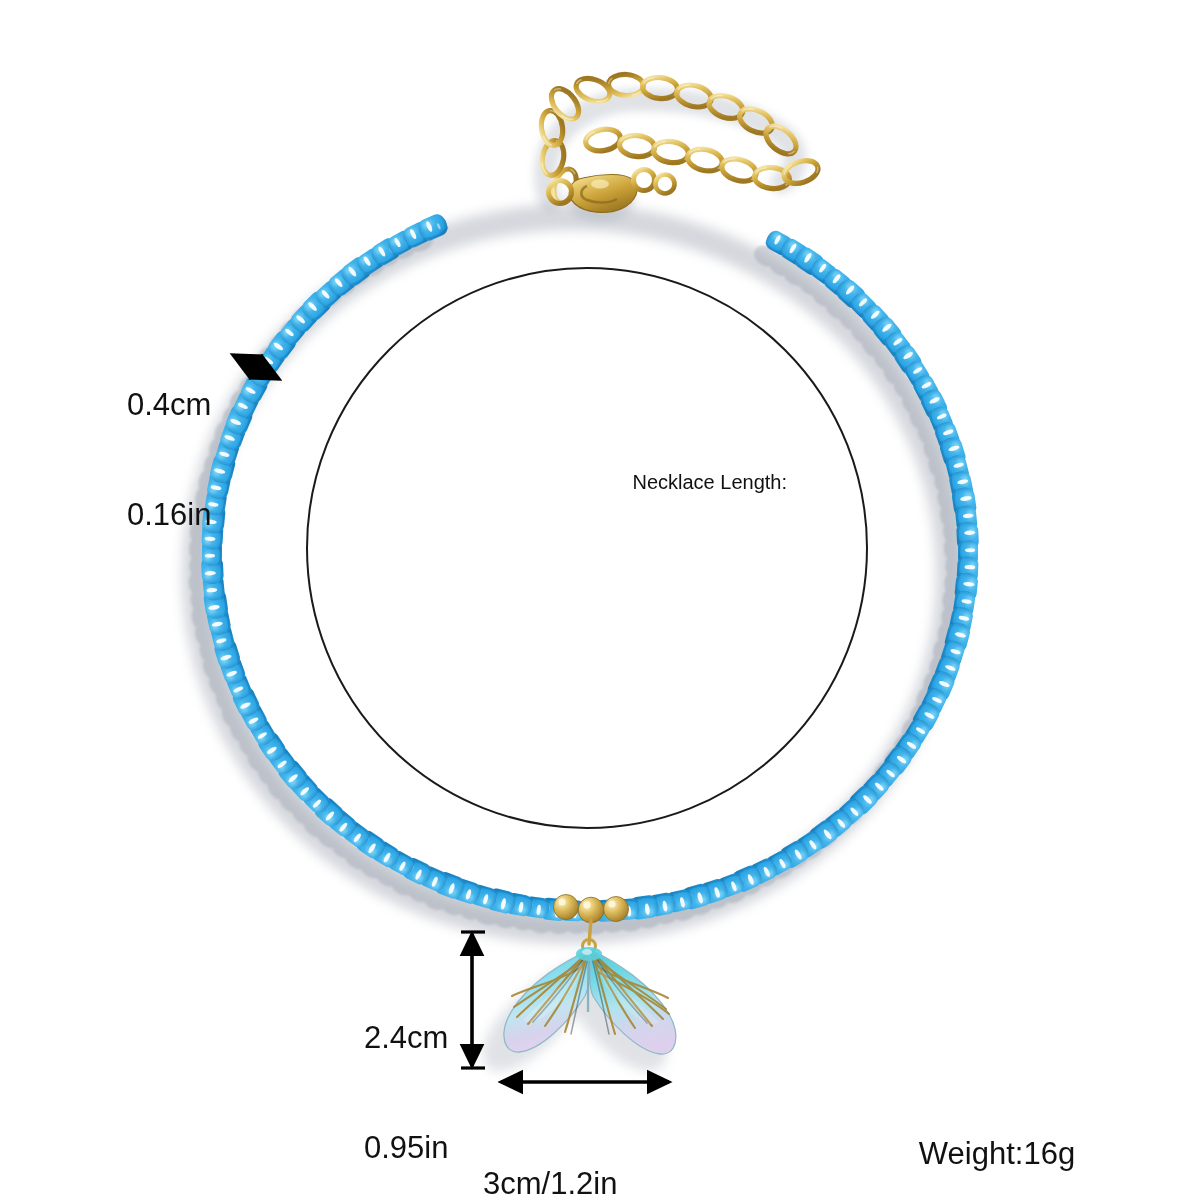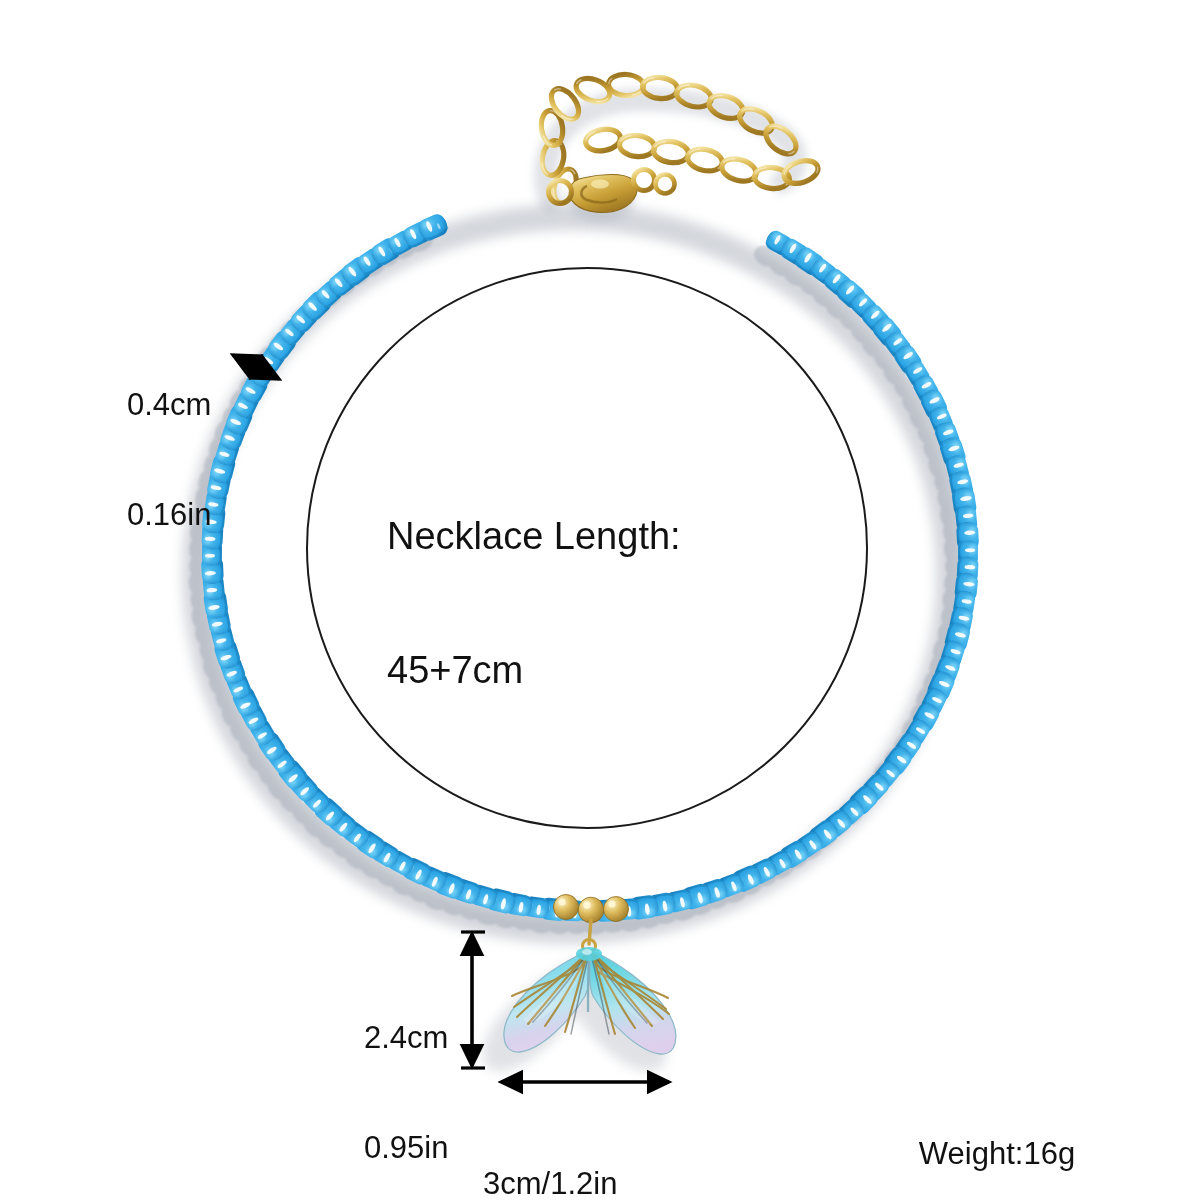--- a/index.html
+++ b/index.html
@@ -36,22 +36,22 @@
   #bead-width-label {
     left: 110px;
     top: 314px;
     font-size: 31px;
     text-align: left;
   }
   #length-label {
     left: 370px;
     top: 424px;
     width: 400px;
-    font-size: 38px;
-    text-align: left;
+    font-size: 20px;
+    text-align: right;
   }
   #pendant-height-label {
     left: 347px;
     top: 947px;
     font-size: 31px;
     text-align: left;
   }
   #pendant-width-label {
     left: 466px;
     top: 1093px;
@@ -526,21 +526,20 @@
     </g>
   </svg>
 
   <div class="anno" id="bead-width-label">
     <span class="lbl-line">0.4cm</span>
     <span class="lbl-line">0.16in</span>
   </div>
 
   <div class="anno" id="length-label">
     <span class="lbl-line">Necklace Length:</span>
-    <span class="lbl-line">45+7cm</span>
   </div>
 
   <div class="anno" id="pendant-height-label">
     <span class="lbl-line">2.4cm</span>
     <span class="lbl-line">0.95in</span>
   </div>
 
   <div class="anno" id="pendant-width-label">
     <span class="lbl-line">3cm/1.2in</span>
   </div>

